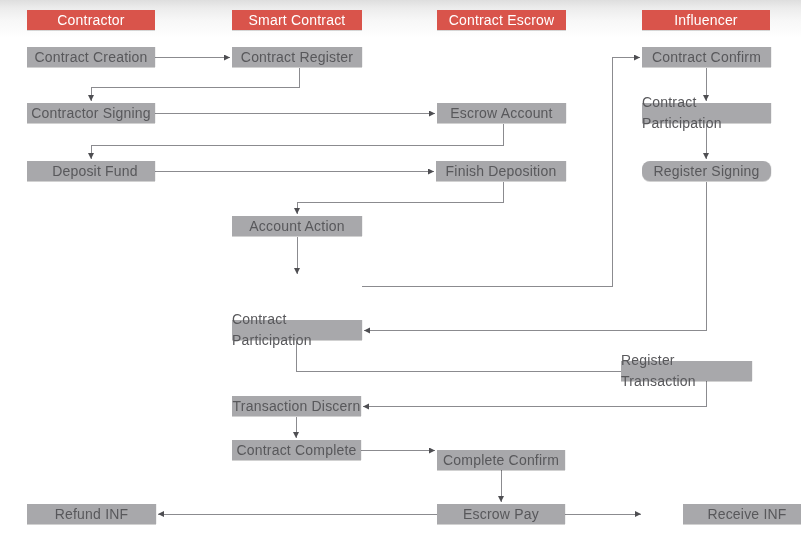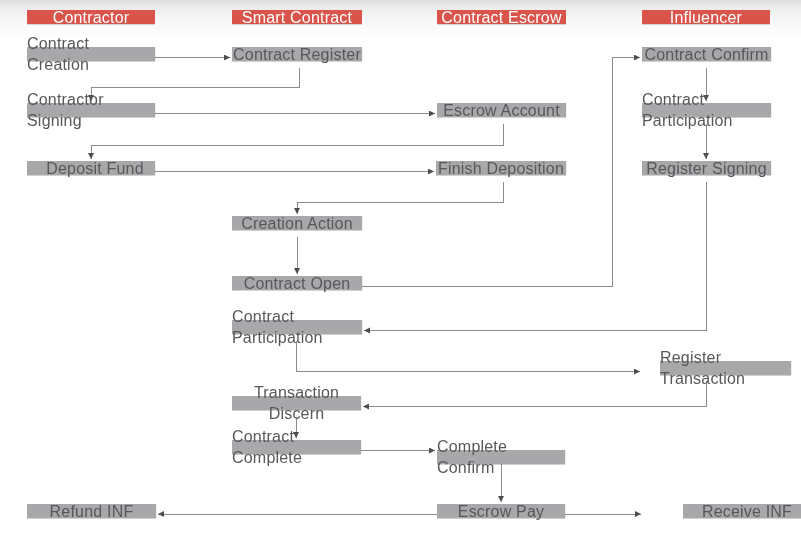--- a/index.html
+++ b/index.html
@@ -6,23 +6,23 @@
   .canvas{
     position:relative;
     width:801px;height:543px;
     overflow:hidden;
     font-family:"Liberation Sans",sans-serif;
     background:linear-gradient(180deg,#dedede 0px,#ececec 8px,#f7f7f7 20px,#ffffff 38px,#ffffff 100%);
   }
   .connectors{position:absolute;left:0;top:0;width:801px;height:543px;}
   .connectors polyline{fill:none;stroke:#8b8b8f;stroke-width:1;shape-rendering:crispEdges;}
   .node,.lane-header{
-    position:absolute;height:14px;
+    position:absolute;height:20px;
     display:flex;align-items:center;justify-content:center;
-    font-size:16px;line-height:21px;letter-spacing:.2px;
+    font-size:14px;line-height:21px;letter-spacing:.2px;
     box-sizing:border-box;
   }
   .node{
     background:#a8a8ab;color:#58585b;
     box-shadow:0 1px 0 rgba(0,0,0,.18),1px 0 0 rgba(0,0,0,.06);
   }
   .lane-header{
     background:#d9544b;color:#ffffff;
     box-shadow:0 1px 0 rgba(0,0,0,.15);
   }
@@ -62,30 +62,29 @@
   <div class="lane-header" style="left:232px;top:10px;width:130px;">Smart Contract</div>
   <div class="lane-header" style="left:437px;top:10px;width:129px;">Contract Escrow</div>
   <div class="lane-header" style="left:642px;top:10px;width:128px;">Influencer</div>
 
   <div class="node" style="left:27px;top:47px;width:128px;">Contract Creation</div>
   <div class="node" style="left:27px;top:103px;width:128px;">Contractor Signing</div>
   <div class="node" style="left:27px;top:161px;width:128px;padding-left:8px;">Deposit Fund</div>
   <div class="node" style="left:27px;top:504px;width:129px;">Refund INF</div>
 
   <div class="node" style="left:232px;top:47px;width:130px;">Contract Register</div>
-  <div class="node" style="left:232px;top:216px;width:130px;">Creation Action</div>
-  <div class="node" style="left:232px;top:276px;width:130px;">Contract Open</div>
+  <div class="node" style="left:232px;top:216px;width:130px;">Account Action</div>
   <div class="node" style="left:232px;top:320px;width:130px;">Contract Participation</div>
   <div class="node" style="left:232px;top:396px;width:129px;text-align:center;">Transaction Discern</div>
   <div class="node" style="left:232px;top:440px;width:129px;">Contract Complete</div>
 
   <div class="node" style="left:437px;top:103px;width:129px;">Escrow Account</div>
   <div class="node" style="left:436px;top:161px;width:130px;">Finish Deposition</div>
   <div class="node" style="left:437px;top:450px;width:128px;">Complete Confirm</div>
   <div class="node" style="left:642px;top:47px;width:129px;">Contract Confirm</div>
 
   <div class="node" style="left:437px;top:504px;width:128px;">Escrow Pay</div>
   <div class="node" style="left:642px;top:103px;width:129px;">Contract Participation</div>
-  <div class="node" style="left:642px;top:161px;width:129px;">Register Signing</div>
-  <div class="node" style="left:660px;top:361px;width:131px;">Register Transaction</div>
+  <div class="node" style="left:642px;top:161px;width:129px;border-radius:8px;">Register Signing</div>
+  <div class="node" style="left:621px;top:361px;width:131px;">Register Transaction</div>
   <div class="node" style="left:643px;top:504px;width:128px;margin-left:40px;">Receive INF</div>
 
 </div>
 
 </body></html>

